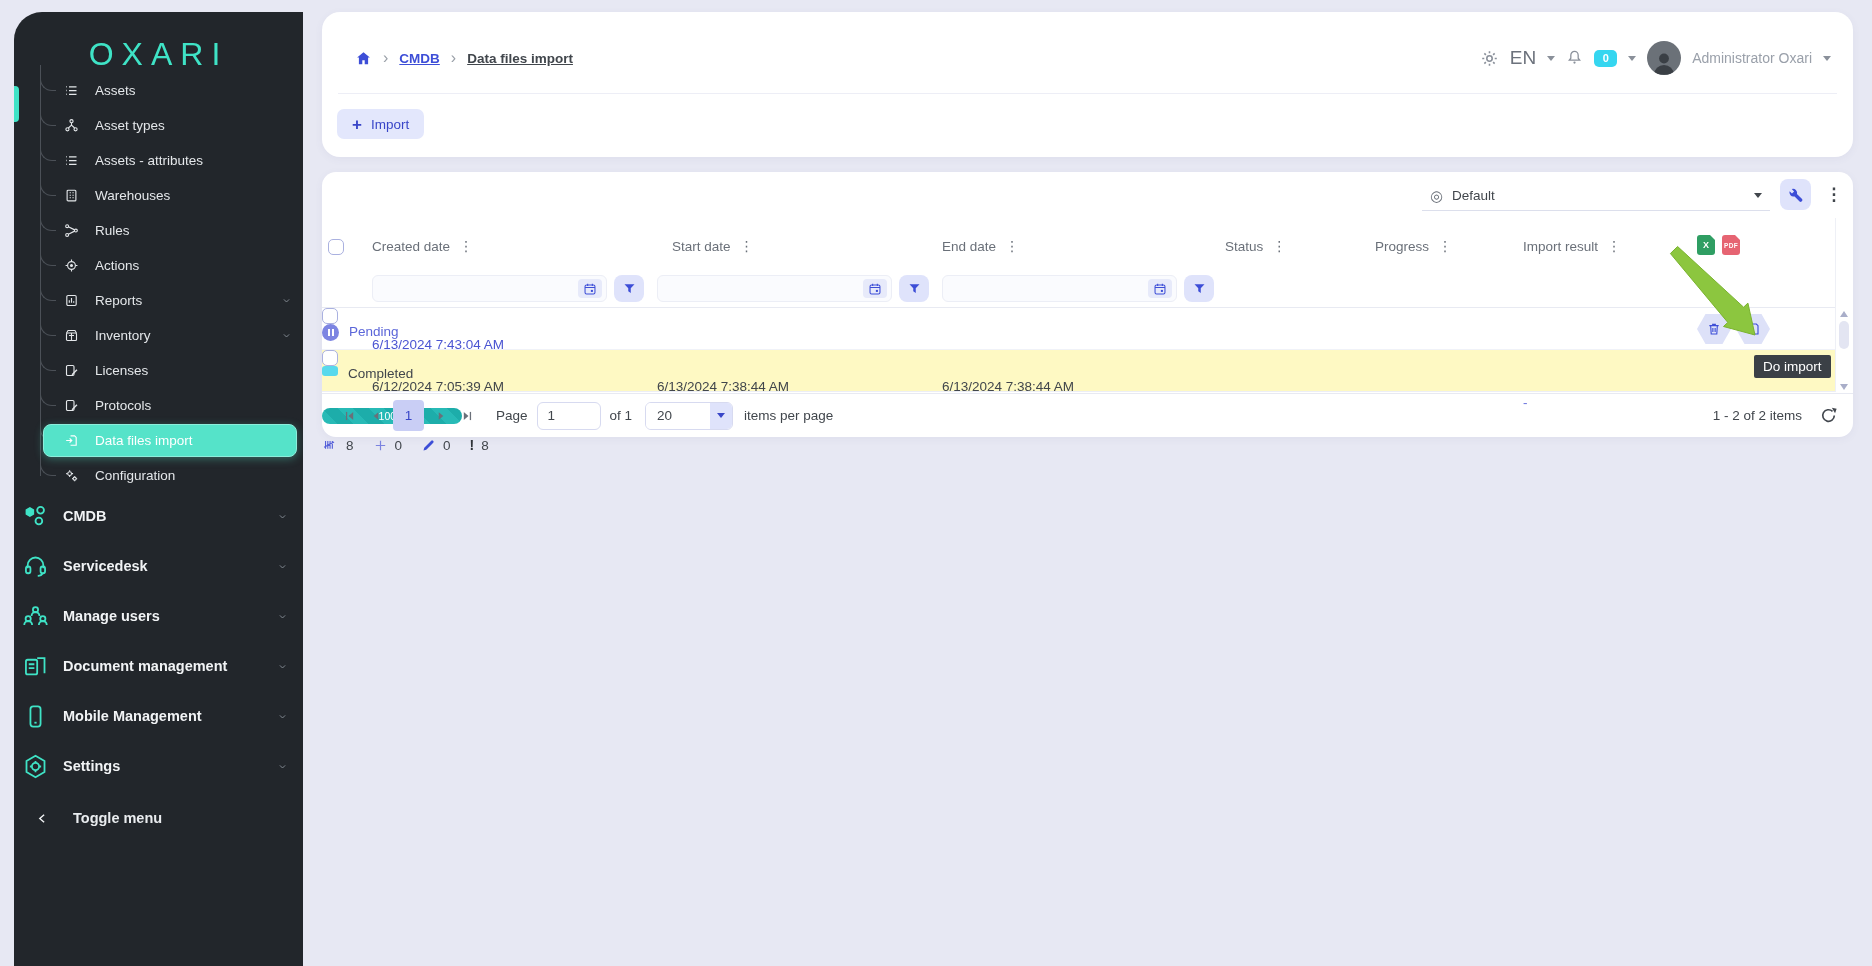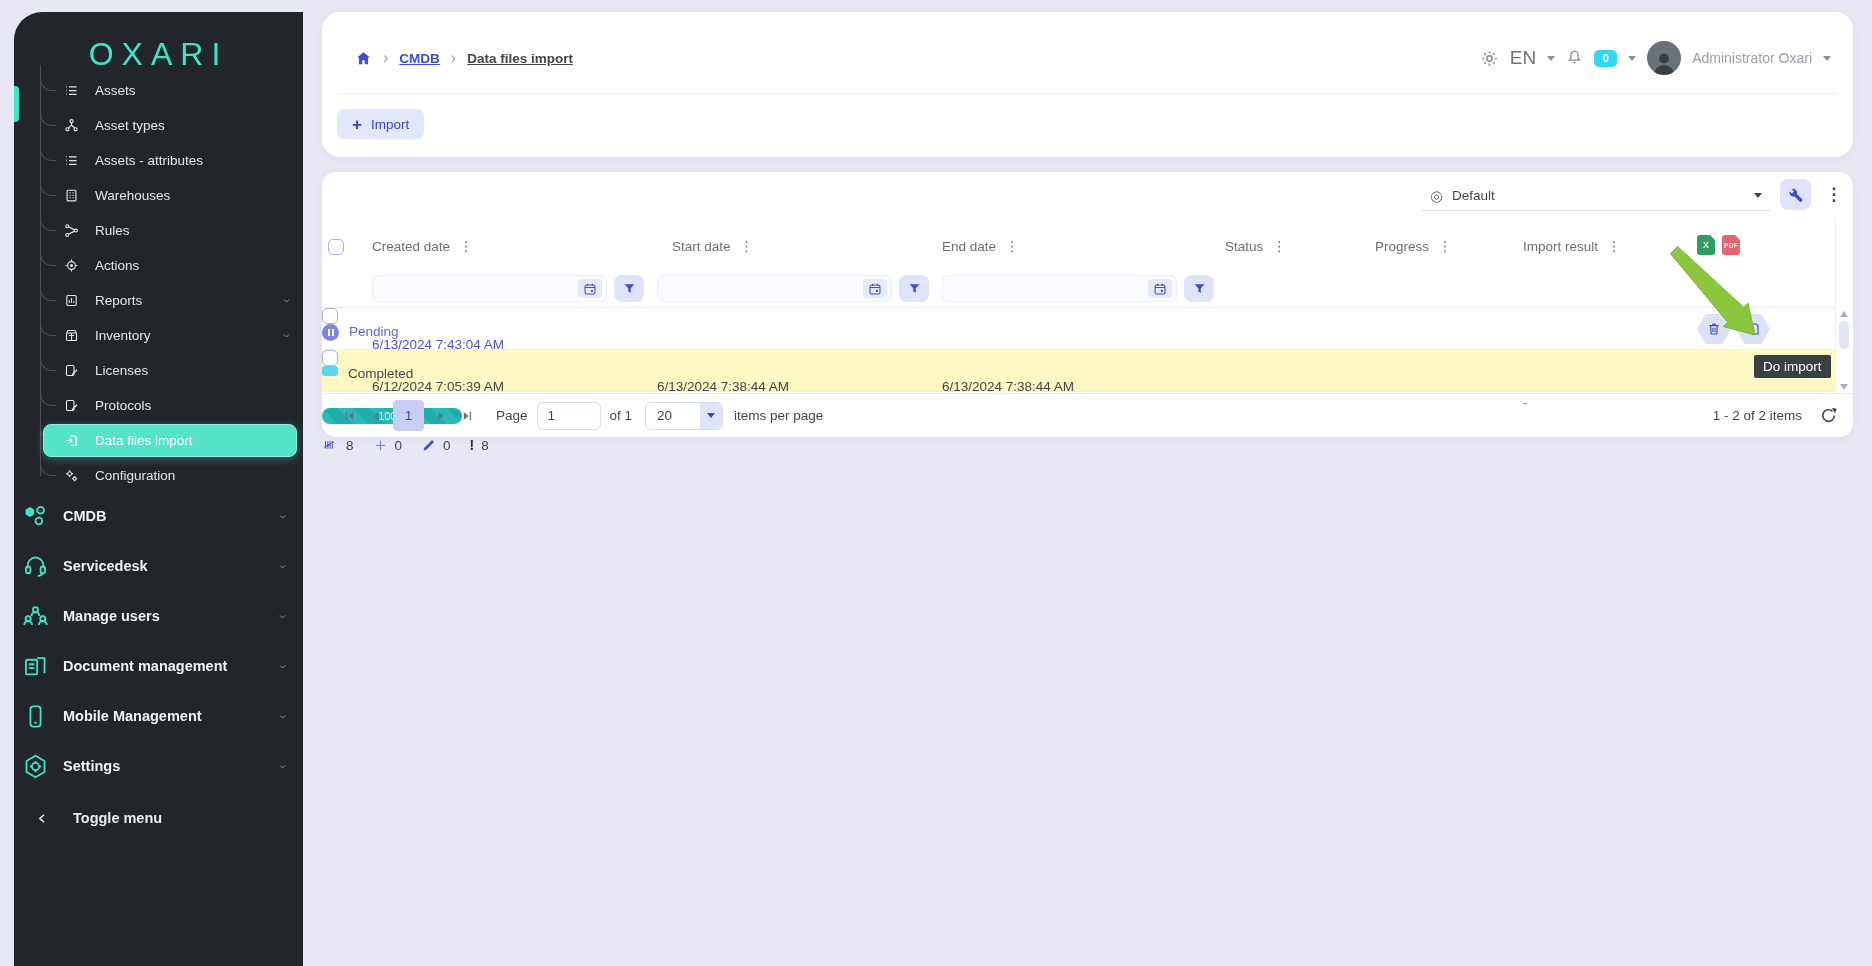--- a/index.html
+++ b/index.html
@@ -141,21 +141,21 @@
   .pager { position: absolute; left: 0; right: 0; top: 221px; height: 44px;
     border-top: 1px solid #e8eaf2; display: flex; align-items: center; padding: 0 15px;
     font-size: 13.5px; color: #41464c; }
   .pbtn { width: 26px; height: 26px; display: grid; place-items: center; cursor: pointer; }
   .page-active { width: 31px; height: 31px; background: #c9cef5; border-radius: 4px;
     color: #3946c8; display: grid; place-items: center; margin: 0 4px; cursor: pointer; }
   .page-label { margin-left: 16px; }
   .page-input { width: 64px; height: 28px; border: 1px solid #d7daf0; border-radius: 6px;
     background: #fff; font-size: 13.5px; color: #41464c; padding-left: 10px; margin: 0 9px;
     font-family: "Liberation Sans", sans-serif; outline: none; }
-  .size-select { display: flex; width: 78px; height: 28px; border: 1px solid #d7daf0;
+  .size-select { display: flex; width: 88px; height: 28px; border: 1px solid #d7daf0;
     border-radius: 6px; overflow: hidden; margin: 0 11px 0 13px; cursor: pointer; }
   .size-val { flex: 1; line-height: 26px; padding-left: 11px; background: #fff; }
   .size-caret { width: 22px; background: #dfe3fb; display: grid; place-items: center; color: #3946c8; }
   .range-lbl { margin-left: auto; margin-right: 17px; }
 
   .tooltip { position: absolute; left: 1754px; top: 355px; height: 23px; padding: 0 9px;
     background: #3b4046; color: #fff; font-size: 13.5px; line-height: 23px; border-radius: 2px; z-index: 6; }
   .anno-arrow { position: absolute; left: 1650px; top: 240px; z-index: 7; pointer-events: none; }
 </style>
 </head>

